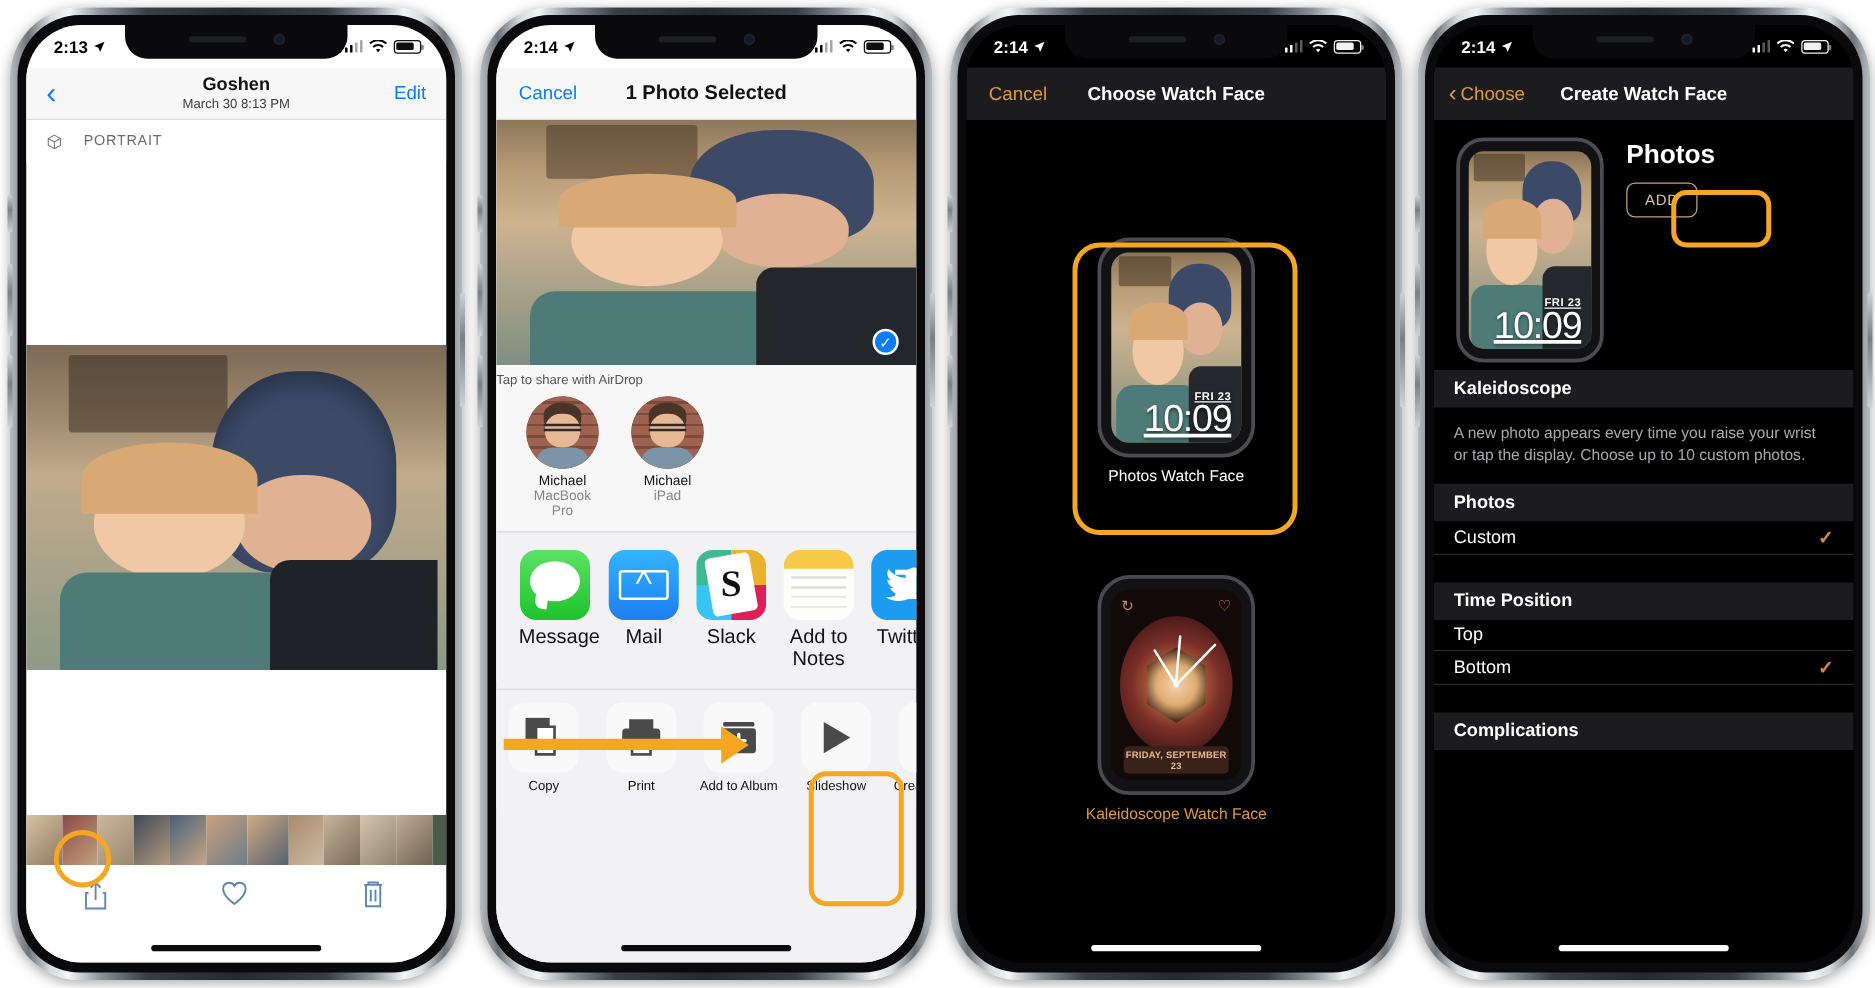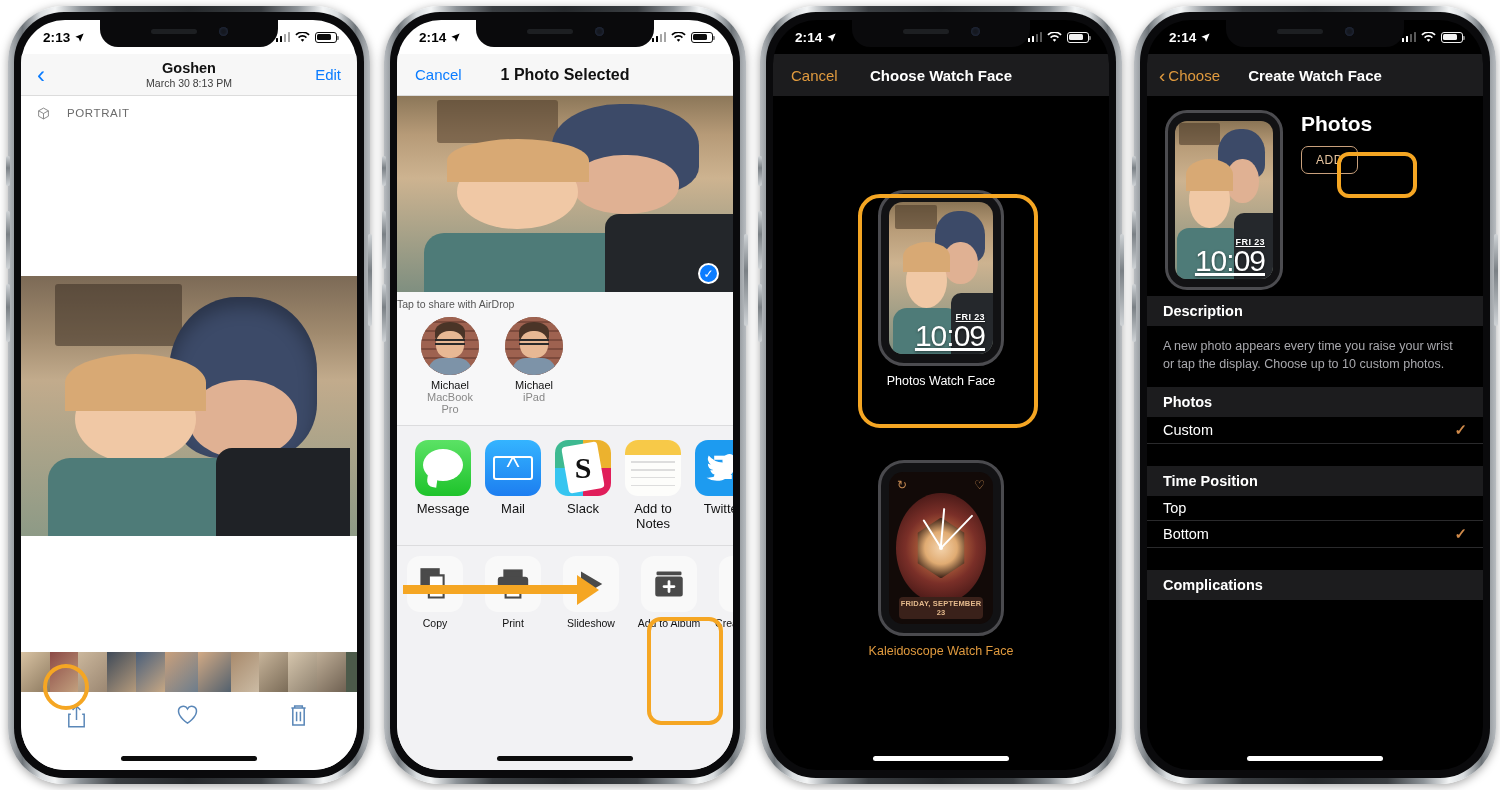--- a/index.html
+++ b/index.html
@@ -109,21 +109,21 @@
   .airdrop .cap { text-align:left; font-size:10.5px; color:#555; margin-bottom:7px; }
   .ad-row { display:flex; gap:18px; padding-left:20px; }
   .ad-item { width:66px; text-align:center; }
   .ad-av { width:58px;height:58px;border-radius:50%;margin:0 auto;overflow:hidden;
            background:#8d5a48; position:relative; }
   .ad-n1 { font-size:11px; color:#111; margin-top:4px; }
   .ad-n2 { font-size:11px; color:#888; }
   .apps-row { display:flex; gap:14px; padding:14px 0 8px 18px; background:#f2f2f4; border-top:1px solid #dcdcde;}
   .app { width:58px; text-align:center; }
   .app .ic { width:56px;height:56px;border-radius:13px;margin:0 auto; position:relative; overflow:hidden;}
-  .app .nm { font-size:13px; color:#111; margin-top:5px; }
+  .app .nm { font-size:16px; color:#111; margin-top:5px; }
   .acts-row { display:flex; gap:10px; padding:10px 0 0 0; background:#f2f2f4; border-top:1px solid #dcdcde;
               position:relative; margin-top:6px; }
   .act { width:68px; text-align:center; flex:0 0 68px;}
   .act .ic { width:56px;height:56px;border-radius:13px;margin:0 auto;background:#f9f9f9;
              display:flex;align-items:center;justify-content:center; }
   .act .nm { font-size:10.5px; color:#111; margin-top:5px; line-height:1.15; }
   .rect-hl { position:absolute; border:4px solid #f5a623; border-radius:14px; }
   .arrow-ov { position:absolute; height:9px; background:#f5a623; }
   .arrow-head { position:absolute; width:0;height:0; border-top:15px solid transparent;
                 border-bottom:15px solid transparent; border-left:22px solid #f5a623; }
@@ -421,34 +421,34 @@
                     <rect x="6" y="1" width="14" height="6" fill="#4a4a4a"></rect>
                     <rect x="1.5" y="7" width="23" height="9" rx="1.6" fill="#4a4a4a"></rect>
                     <rect x="7" y="14" width="12" height="9" fill="#fff" stroke="#4a4a4a"></rect>
                   </svg>
               </div>
               <div class="nm">Print</div>
             </div>
             <div class="act">
               <div class="ic">
                 <svg width="30" height="30" viewBox="0 0 24 24">
-                    <path d="M4 2l17 10L4 22z" fill="#4a4a4a"></path>
-                  </svg>
-              </div>
-              <div class="nm">Slideshow</div>
-            </div>
-            <div class="act">
-              <div class="ic">
-                <svg width="30" height="30" viewBox="0 0 24 24">
                     <rect x="2" y="2" width="20" height="3" rx="1" fill="#4a4a4a"></rect>
                     <rect x="1" y="6" width="22" height="16" rx="2" fill="#4a4a4a"></rect>
                     <path d="M12 10v8M8 14h8" stroke="#fff" stroke-width="2.2" stroke-linecap="round"></path>
                   </svg>
               </div>
               <div class="nm">Add to Album</div>
+            </div>
+            <div class="act">
+              <div class="ic">
+                <svg width="30" height="30" viewBox="0 0 24 24">
+                    <path d="M4 2l17 10L4 22z" fill="#4a4a4a"></path>
+                  </svg>
+              </div>
+              <div class="nm">Slideshow</div>
             </div>
             <div class="act">
               <div class="ic">
                 
               </div>
               <div class="nm">Create Watch Face</div>
             </div>
 
             <div class="arrow-ov" style="left:6px; top:39px; width:178px;"></div>
             <div class="arrow-head" style="left:180px; top:29px;"></div>
@@ -604,21 +604,21 @@
             </div>
           </div>
           <div>
             <div class="p4-title">Photos</div>
             <span class="addbtn">ADD</span>
           </div>
         </div>
         <div class="rect-hl" style="left:190px; top:132px; width:80px; height:46px; border-radius:12px;"></div>
 
         <div style="position:absolute;top:276px;left:0;right:0;bottom:0;overflow:hidden;">
-          <div class="sec-hd">Description</div>
+          <div class="sec-hd">Kaleidoscope</div>
           <div class="sec-txt">A new photo appears every time you raise your wrist or tap the display. Choose up to 10 custom photos.</div>
 
           <div class="sec-hd">Photos</div>
           <div class="row">
             <span>Custom</span>
             <span class="rt tick">✓</span>
           </div>
           <div style="height:22px;background:#000;"></div>
 
           <div class="sec-hd">Time Position</div>

